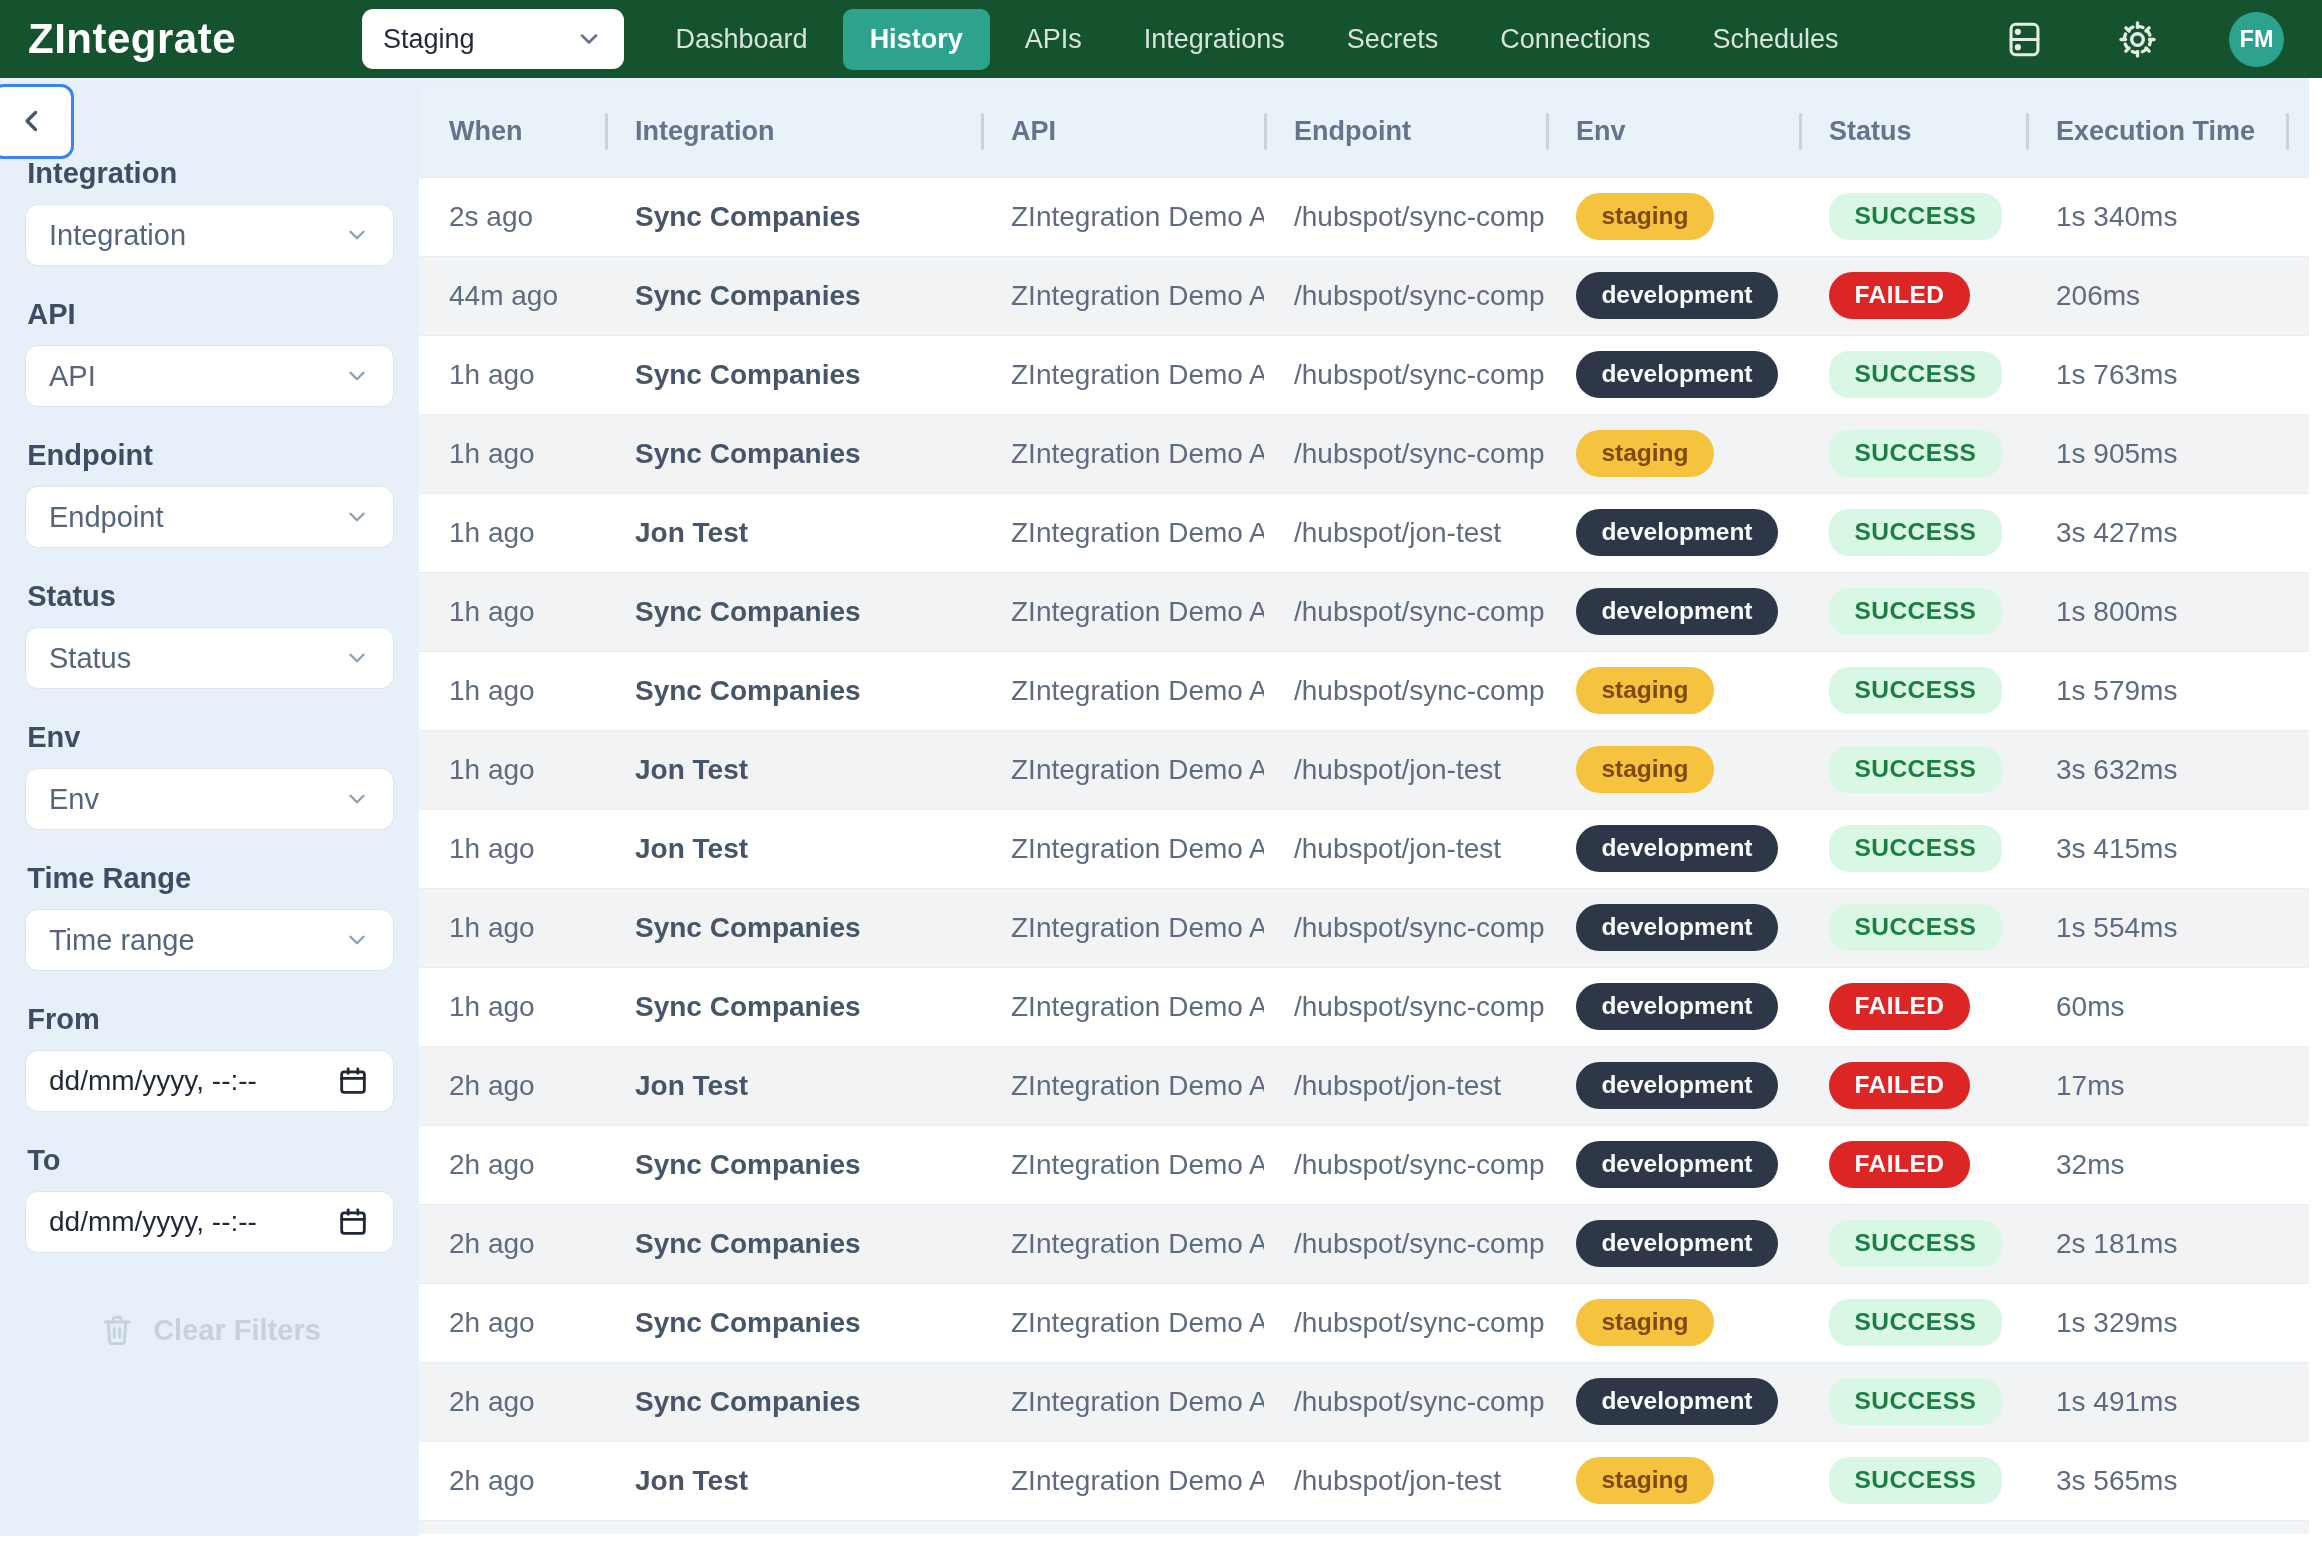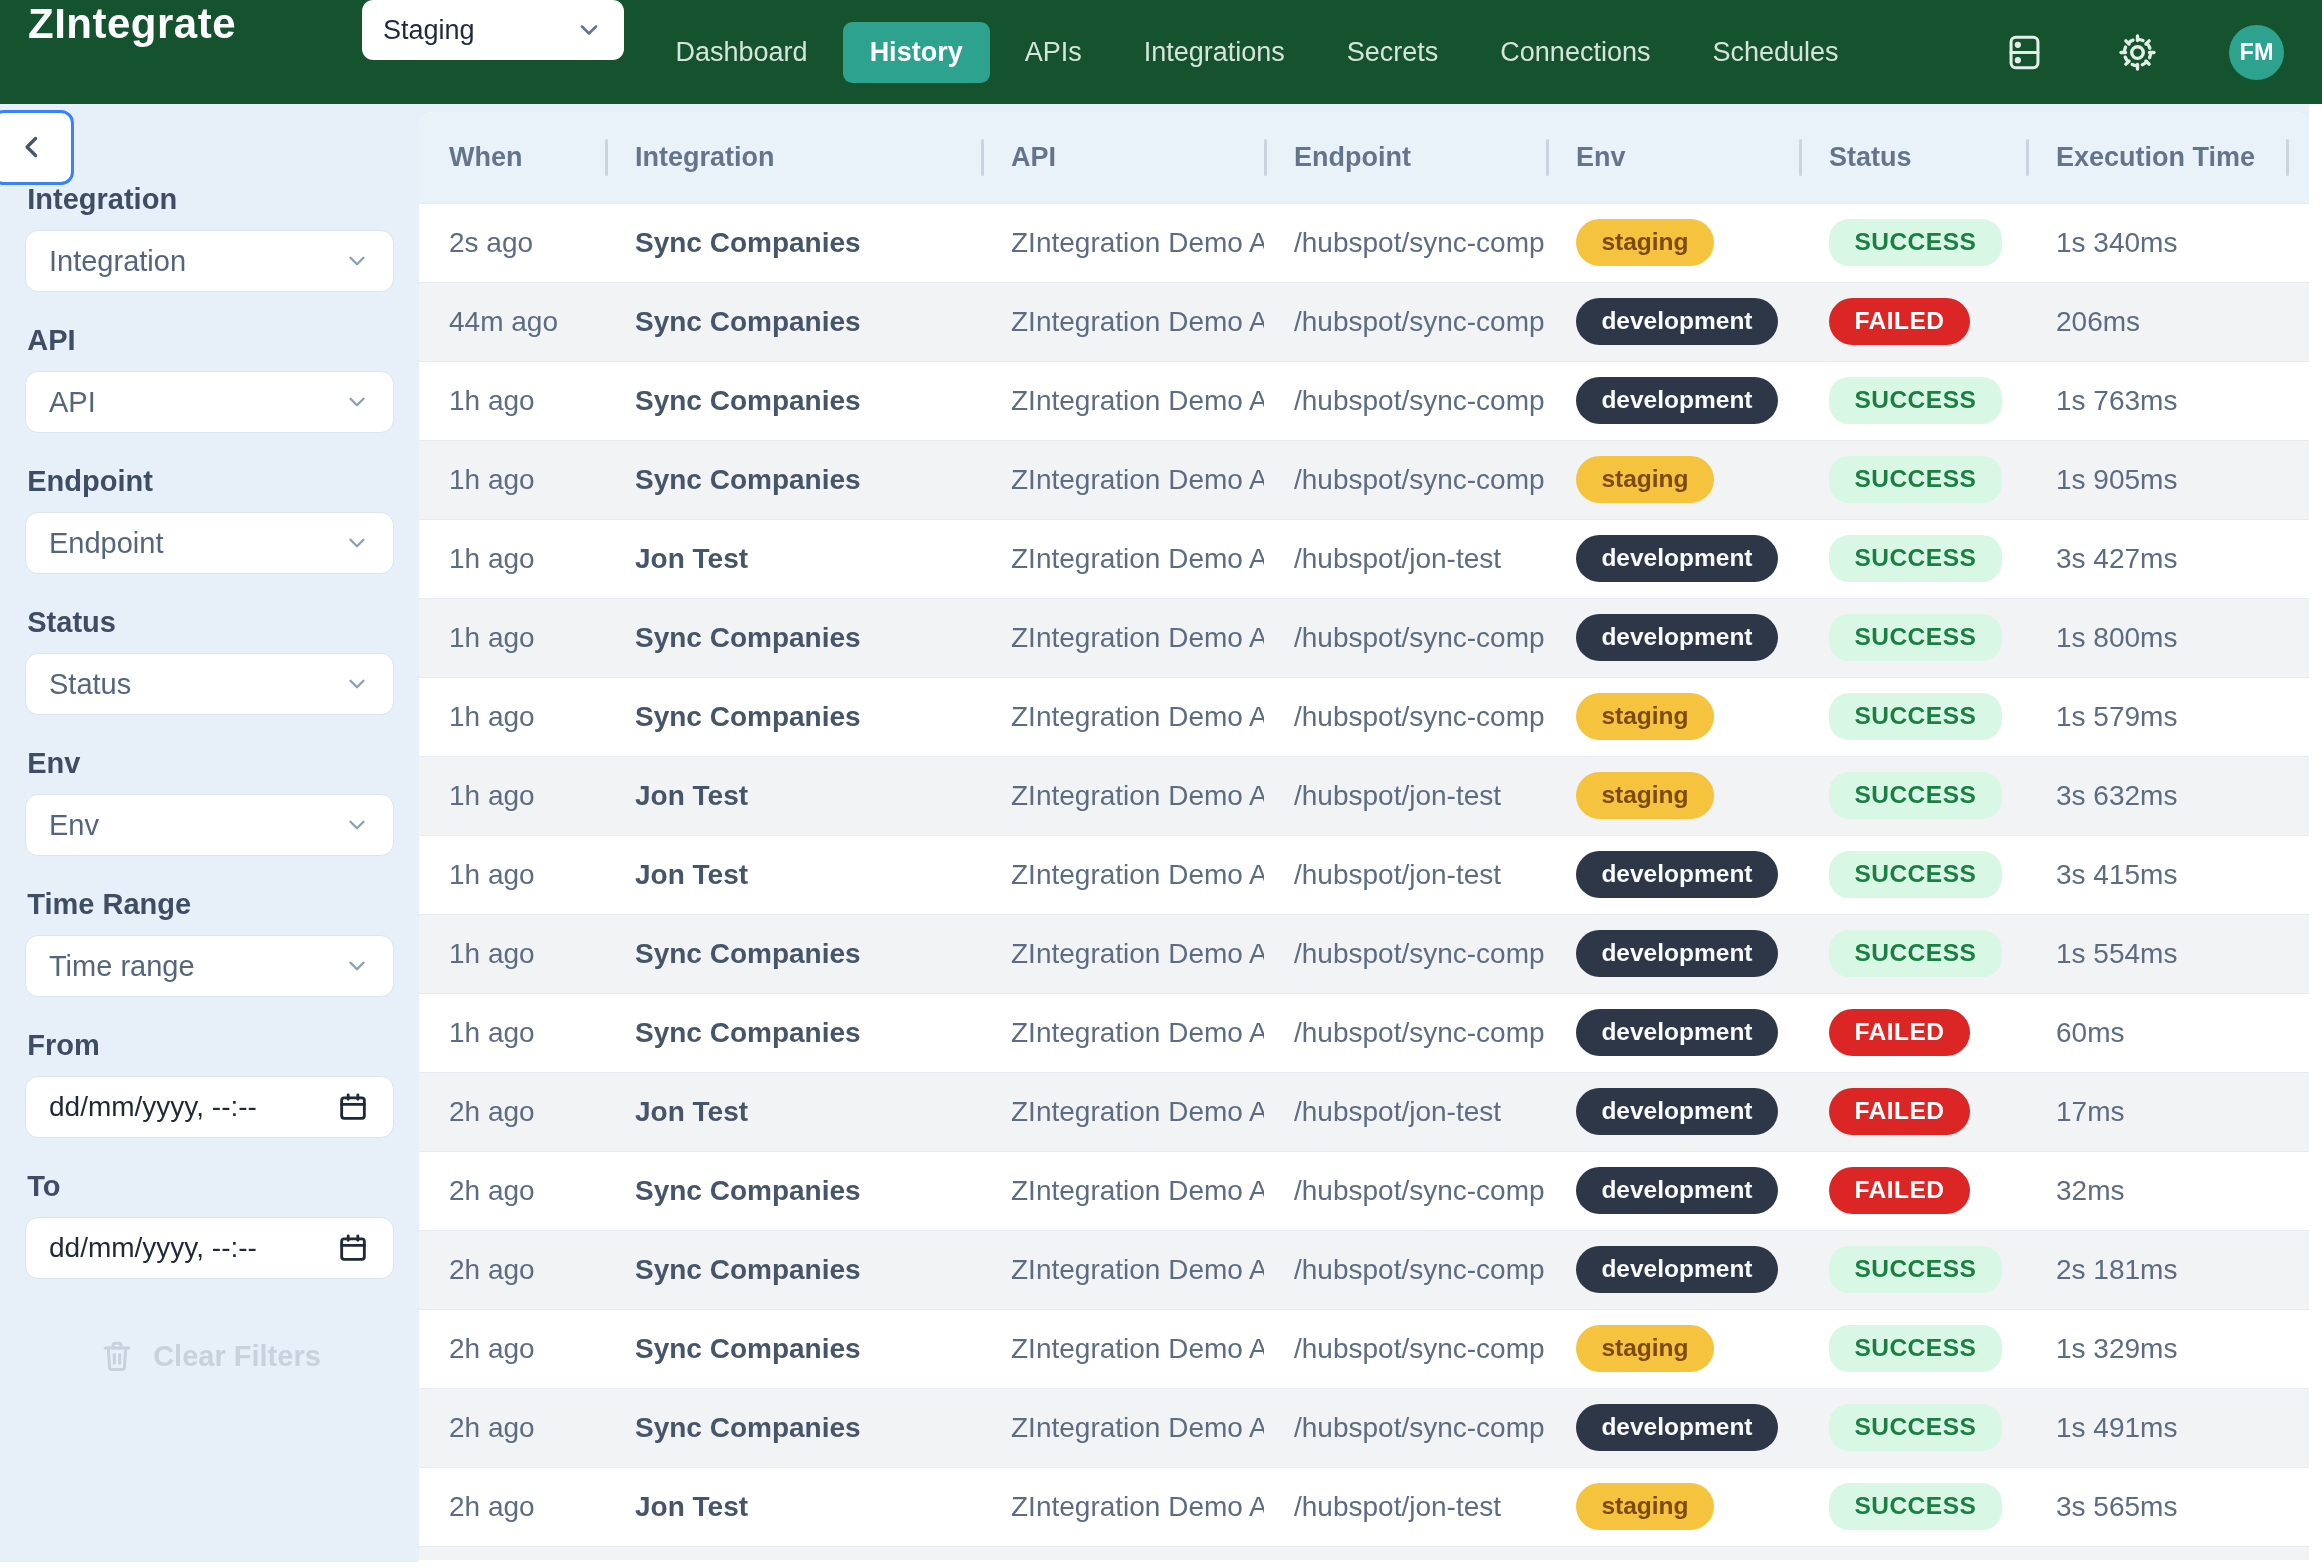--- a/index.html
+++ b/index.html
@@ -1,20 +1,20 @@
 <!DOCTYPE html>
 <html style="font-size:15px"><head>
 <meta charset="utf-8">
 <style>
   * { box-sizing: border-box; margin: 0; padding: 0; }
   html,body { width:2322px; height:1569px; overflow:hidden; }
   body { font-family:"Liberation Sans", sans-serif; background:#ffffff; }
 
   
-  .navbar { height:104px; background:#15532E; display:flex; 
+  .navbar { height:78px; background:#15532E; display:flex; align-items:center;
             padding:0 38px 0 28px; }
   .brand { color:#fff; font-size:42px; font-weight:700; letter-spacing:0.5px; cursor:pointer; }
   .env-select { margin-left:126px; width:262px; height:60px; background:#fff; border-radius:11.3px;
                 display:flex; align-items:center; justify-content:space-between; padding:0 21px;
                 font-size:27px; color:#1e293b; cursor:pointer; }
   .env-select .chev { display:flex; color:#64748b; }
   .nav { display:flex; align-items:center; margin-left:24.5px; gap:8px; }
   .nav-item { padding:15px 27px; font-size:27px; color:#D6E4DB; font-weight:500;
               border-radius:9.4px; cursor:pointer; white-space:nowrap; }
   .nav-item.active { background:#2CA28F; color:#ffffff; font-weight:700; }

